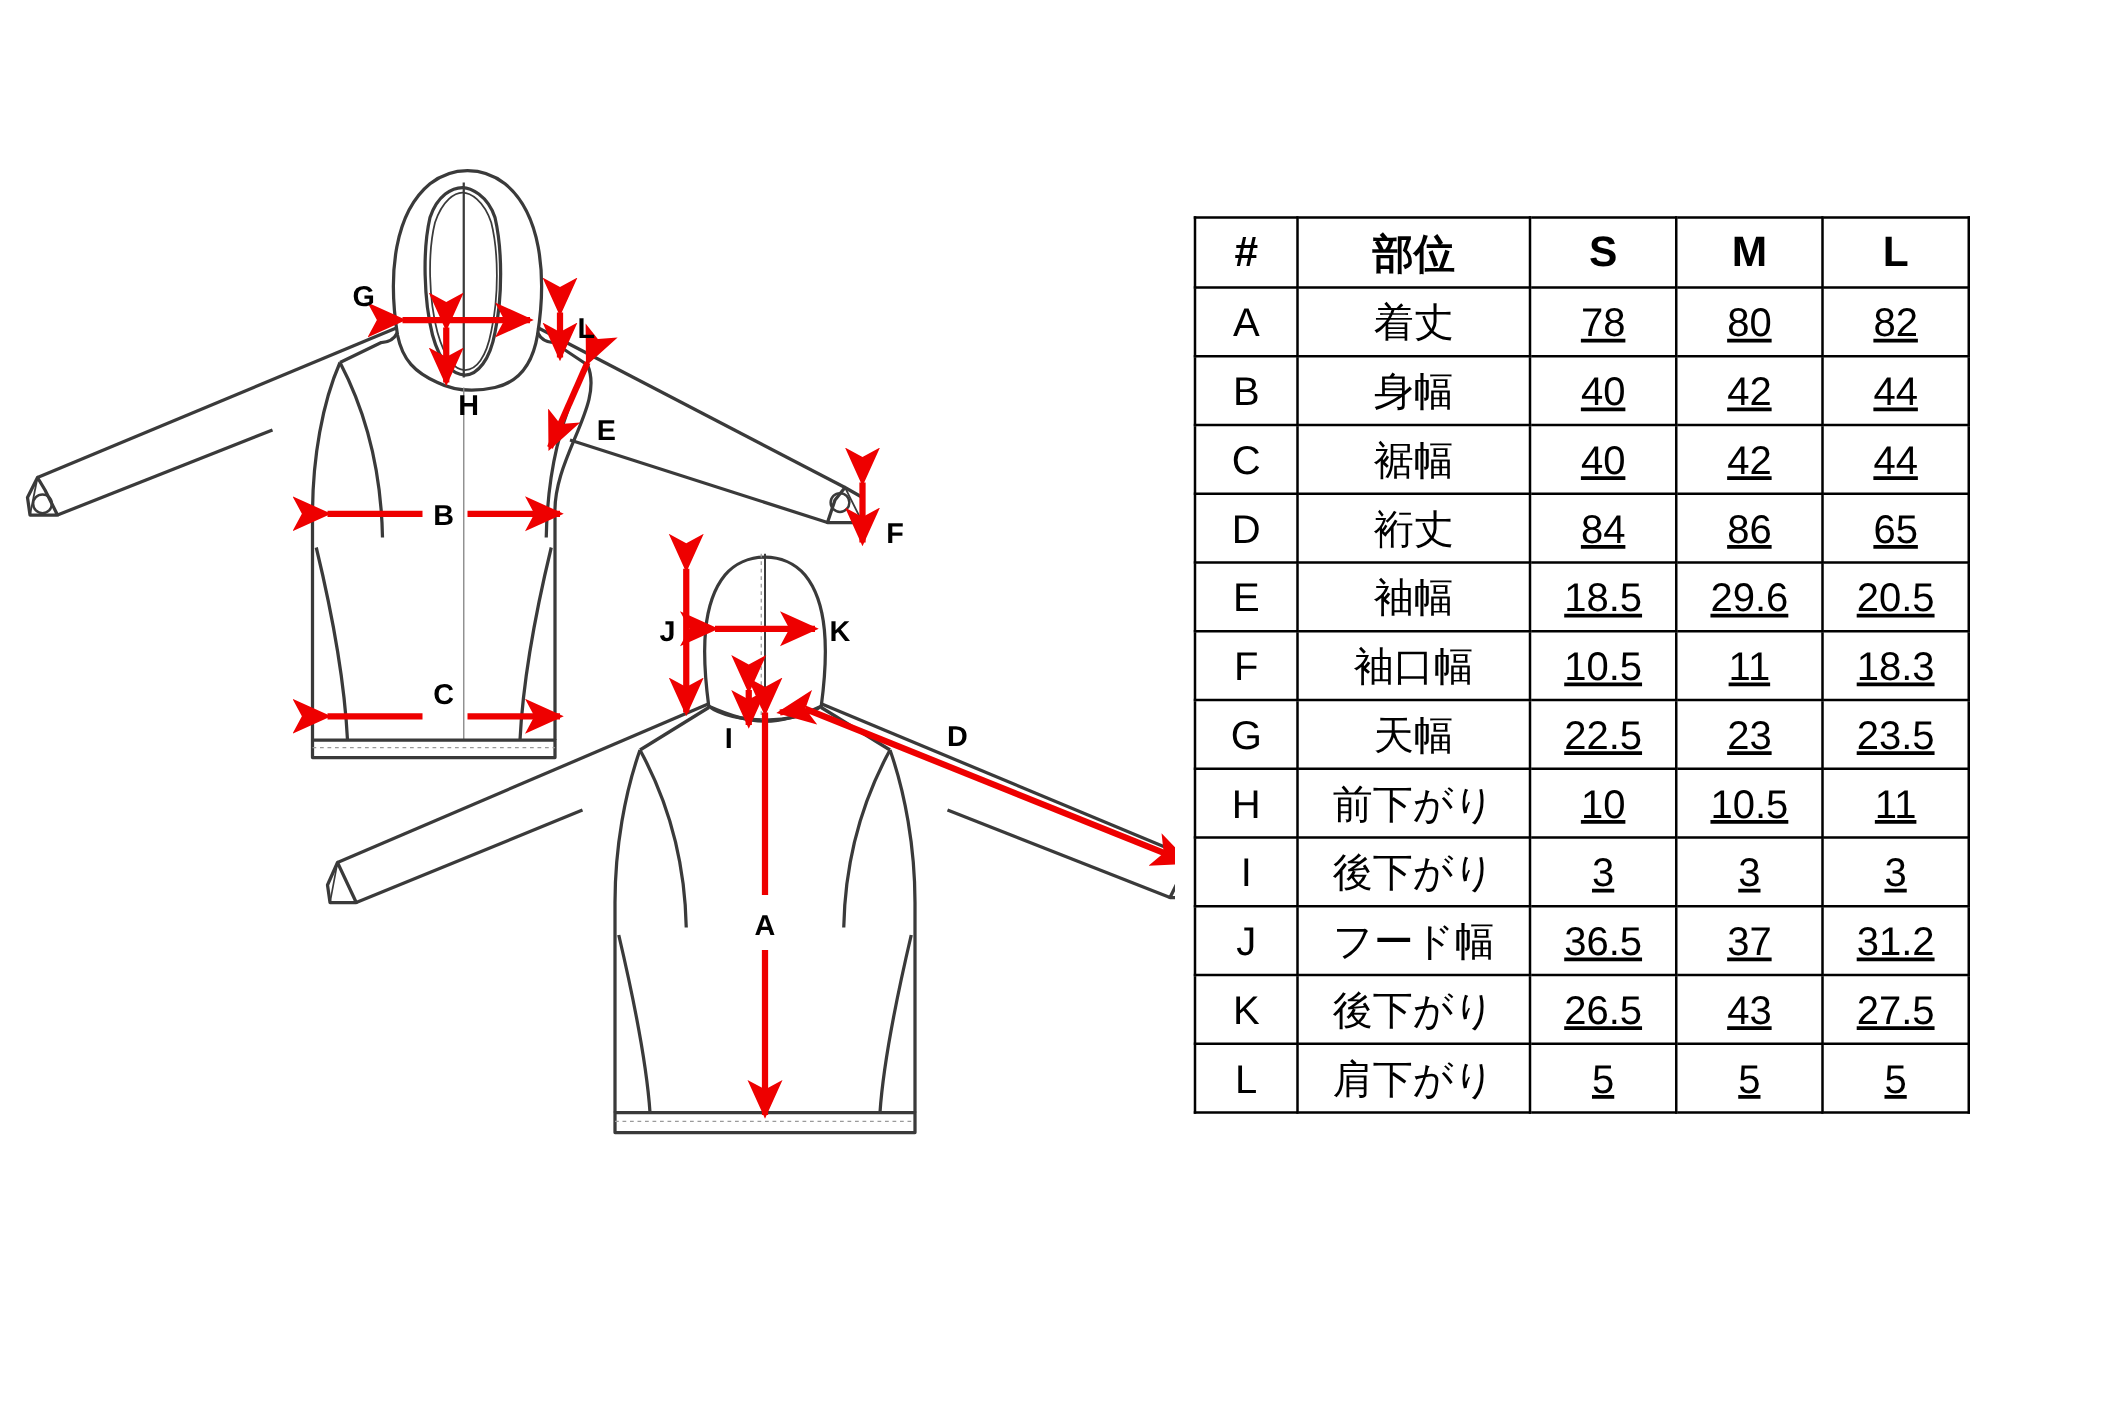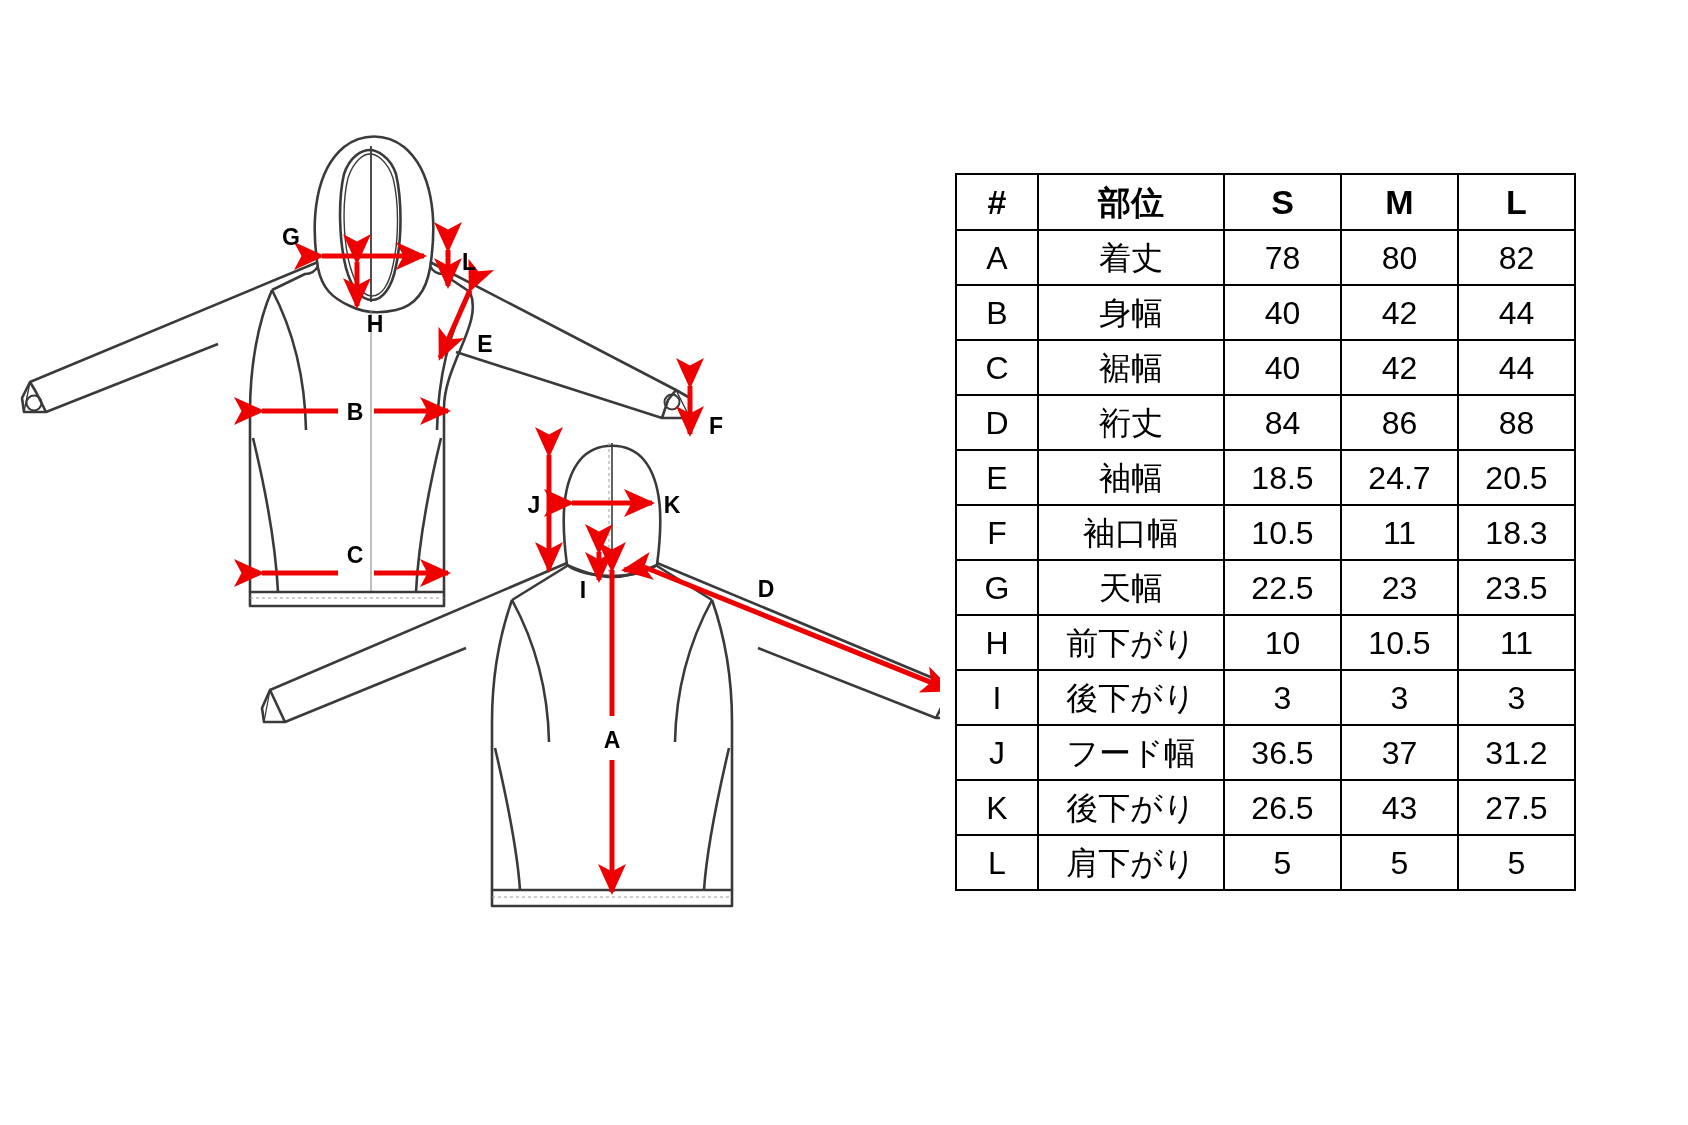--- a/index.html
+++ b/index.html
@@ -62,21 +62,21 @@
   }
   table.spec thead th.col-part {
     font-size: 33px;
     text-align: center;
   }
   col.c-idx   { width: 82px; }
   col.c-part  { width: 186px; }
   col.c-size  { width: 117px; }
   td.idx, th.idx { font-size: 33px; }
   td.part { font-size: 32px; letter-spacing: 0px; }
-  td.val  { font-size: 32px; }
+  td.val  { font-size: 32px; text-decoration: underline; }
 </style>
 </head>
 <body>
 
 <div id="page">
 
   <div id="drawing">
     <svg width="940" height="1125" viewBox="0 0 940 1125" xmlns="http://www.w3.org/2000/svg">
       <defs>
         <marker id="ah" markerWidth="7" markerHeight="7" refX="5.6" refY="3.1" orient="auto" markerUnits="strokeWidth">
@@ -264,27 +264,27 @@
           <td class="part">裾幅</td>
           <td class="val">40</td>
           <td class="val">42</td>
           <td class="val">44</td>
         </tr>
         <tr>
           <td class="idx">D</td>
           <td class="part">裄丈</td>
           <td class="val">84</td>
           <td class="val">86</td>
-          <td class="val">88</td>
+          <td class="val">65</td>
         </tr>
         <tr>
           <td class="idx">E</td>
           <td class="part">袖幅</td>
           <td class="val">18.5</td>
-          <td class="val">24.7</td>
+          <td class="val">29.6</td>
           <td class="val">20.5</td>
         </tr>
         <tr>
           <td class="idx">F</td>
           <td class="part">袖口幅</td>
           <td class="val">10.5</td>
           <td class="val">11</td>
           <td class="val">18.3</td>
         </tr>
         <tr>

